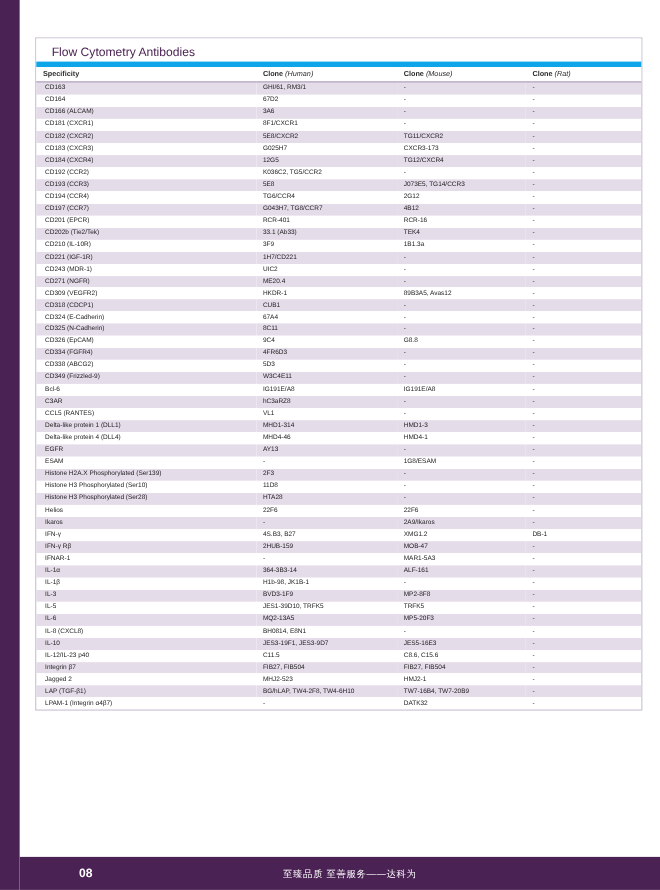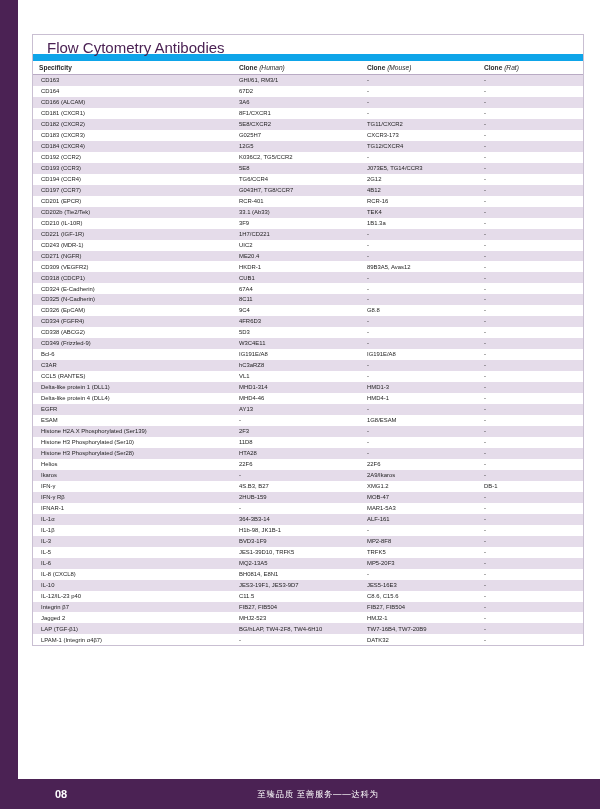--- a/index.html
+++ b/index.html
@@ -30,23 +30,23 @@
     left: 14px;
     top: 34px;
     width: 552px;
     border: 1px solid #c9bfd2;
     background: #ffffff;
   }
   .table-title {
     height: 26px;
     line-height: 26px;
     padding-left: 14px;
-    font-size: 15px;
+    font-size: 11px;
     color: #4b2254;
-    border-bottom: 7px solid #0ea5e9;
+    border-bottom: 5px solid #0ea5e9;
     background: #ffffff;
   }
   table {
     width: 100%;
     border-collapse: collapse;
     table-layout: fixed;
   }
   col.c0 { width: 200px; }
   col.c1 { width: 128px; }
   col.c2 { width: 117px; }
@@ -86,21 +86,21 @@
     position: absolute;
     left: 0; bottom: 0;
     width: 600px; height: 30px;
     background: #4b2254;
   }
   .footer-page {
     position: absolute;
     left: 20px; bottom: 0;
     width: 46px; height: 30px;
     line-height: 30px;
-    text-align: center;
+    text-align: right;
     color: #ffffff;
     font-size: 11px;
     font-weight: bold;
   }
   .footer-slogan {
     position: absolute;
     left: 0; bottom: 0;
     width: 600px; height: 30px;
     line-height: 30px;
     text-align: center;

